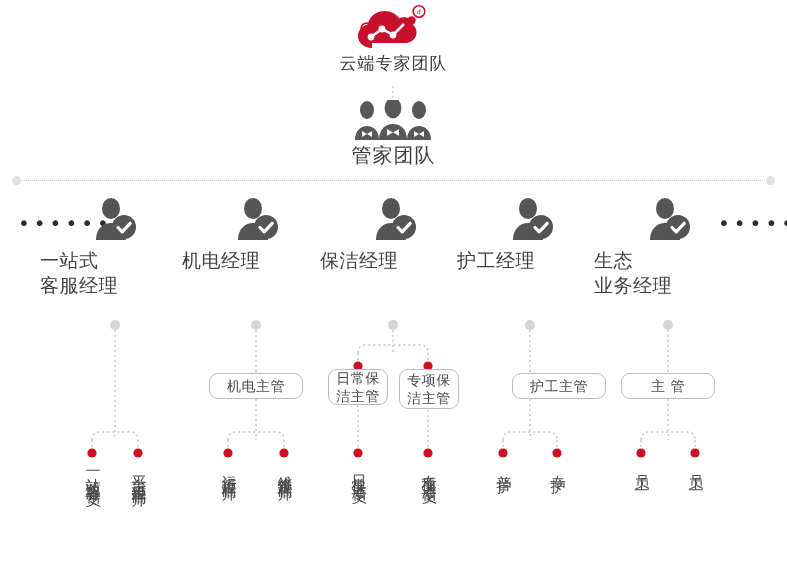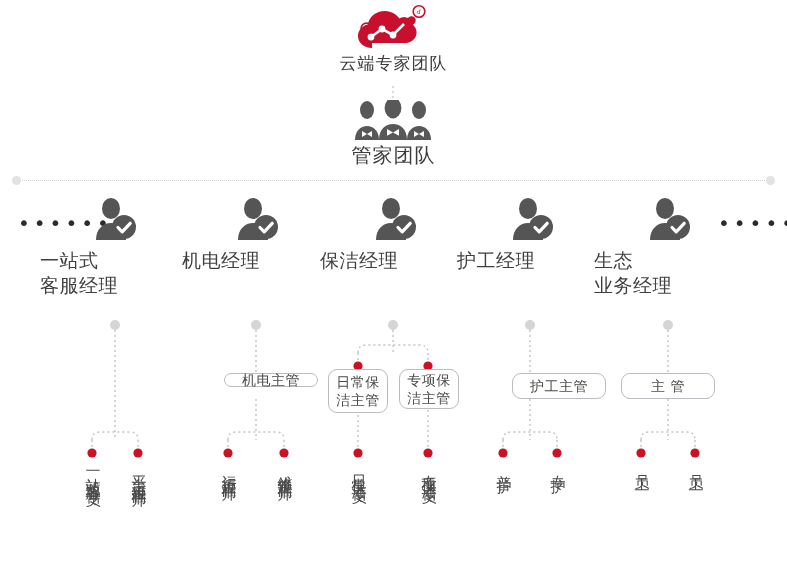--- a/index.html
+++ b/index.html
@@ -283,23 +283,23 @@
       <circle cx="284" cy="453" r="4.6"></circle>
       <circle cx="358" cy="453" r="4.6"></circle>
       <circle cx="428" cy="453" r="4.6"></circle>
       <circle cx="503" cy="453" r="4.6"></circle>
       <circle cx="557" cy="453" r="4.6"></circle>
       <circle cx="641" cy="453" r="4.6"></circle>
       <circle cx="695" cy="453" r="4.6"></circle>
     </g>
   </svg>
 
-  <div class="sup-box" style="left:224px;top:373px;width:94px;height:14px;">机电主管</div>
-
-  <div class="sup-box" style="left:328px;top:369px;width:60px;height:44px;">日常保
+  <div class="sup-box" style="left:209px;top:373px;width:94px;height:26px;">机电主管</div>
+
+  <div class="sup-box" style="left:328px;top:369px;width:60px;height:36px;">日常保
 洁主管</div>
 
   <div class="sup-box" style="left:399px;top:369px;width:60px;height:40px;">专项保
 洁主管</div>
 
   <div class="sup-box" style="left:512px;top:373px;width:94px;height:26px;">护工主管</div>
 
   <div class="sup-box" style="left:621px;top:373px;width:94px;height:26px;border-radius:9px;">主 管</div>
 
   <div class="staff" style="left:84px;top:463px;">一站式客服专员</div>

